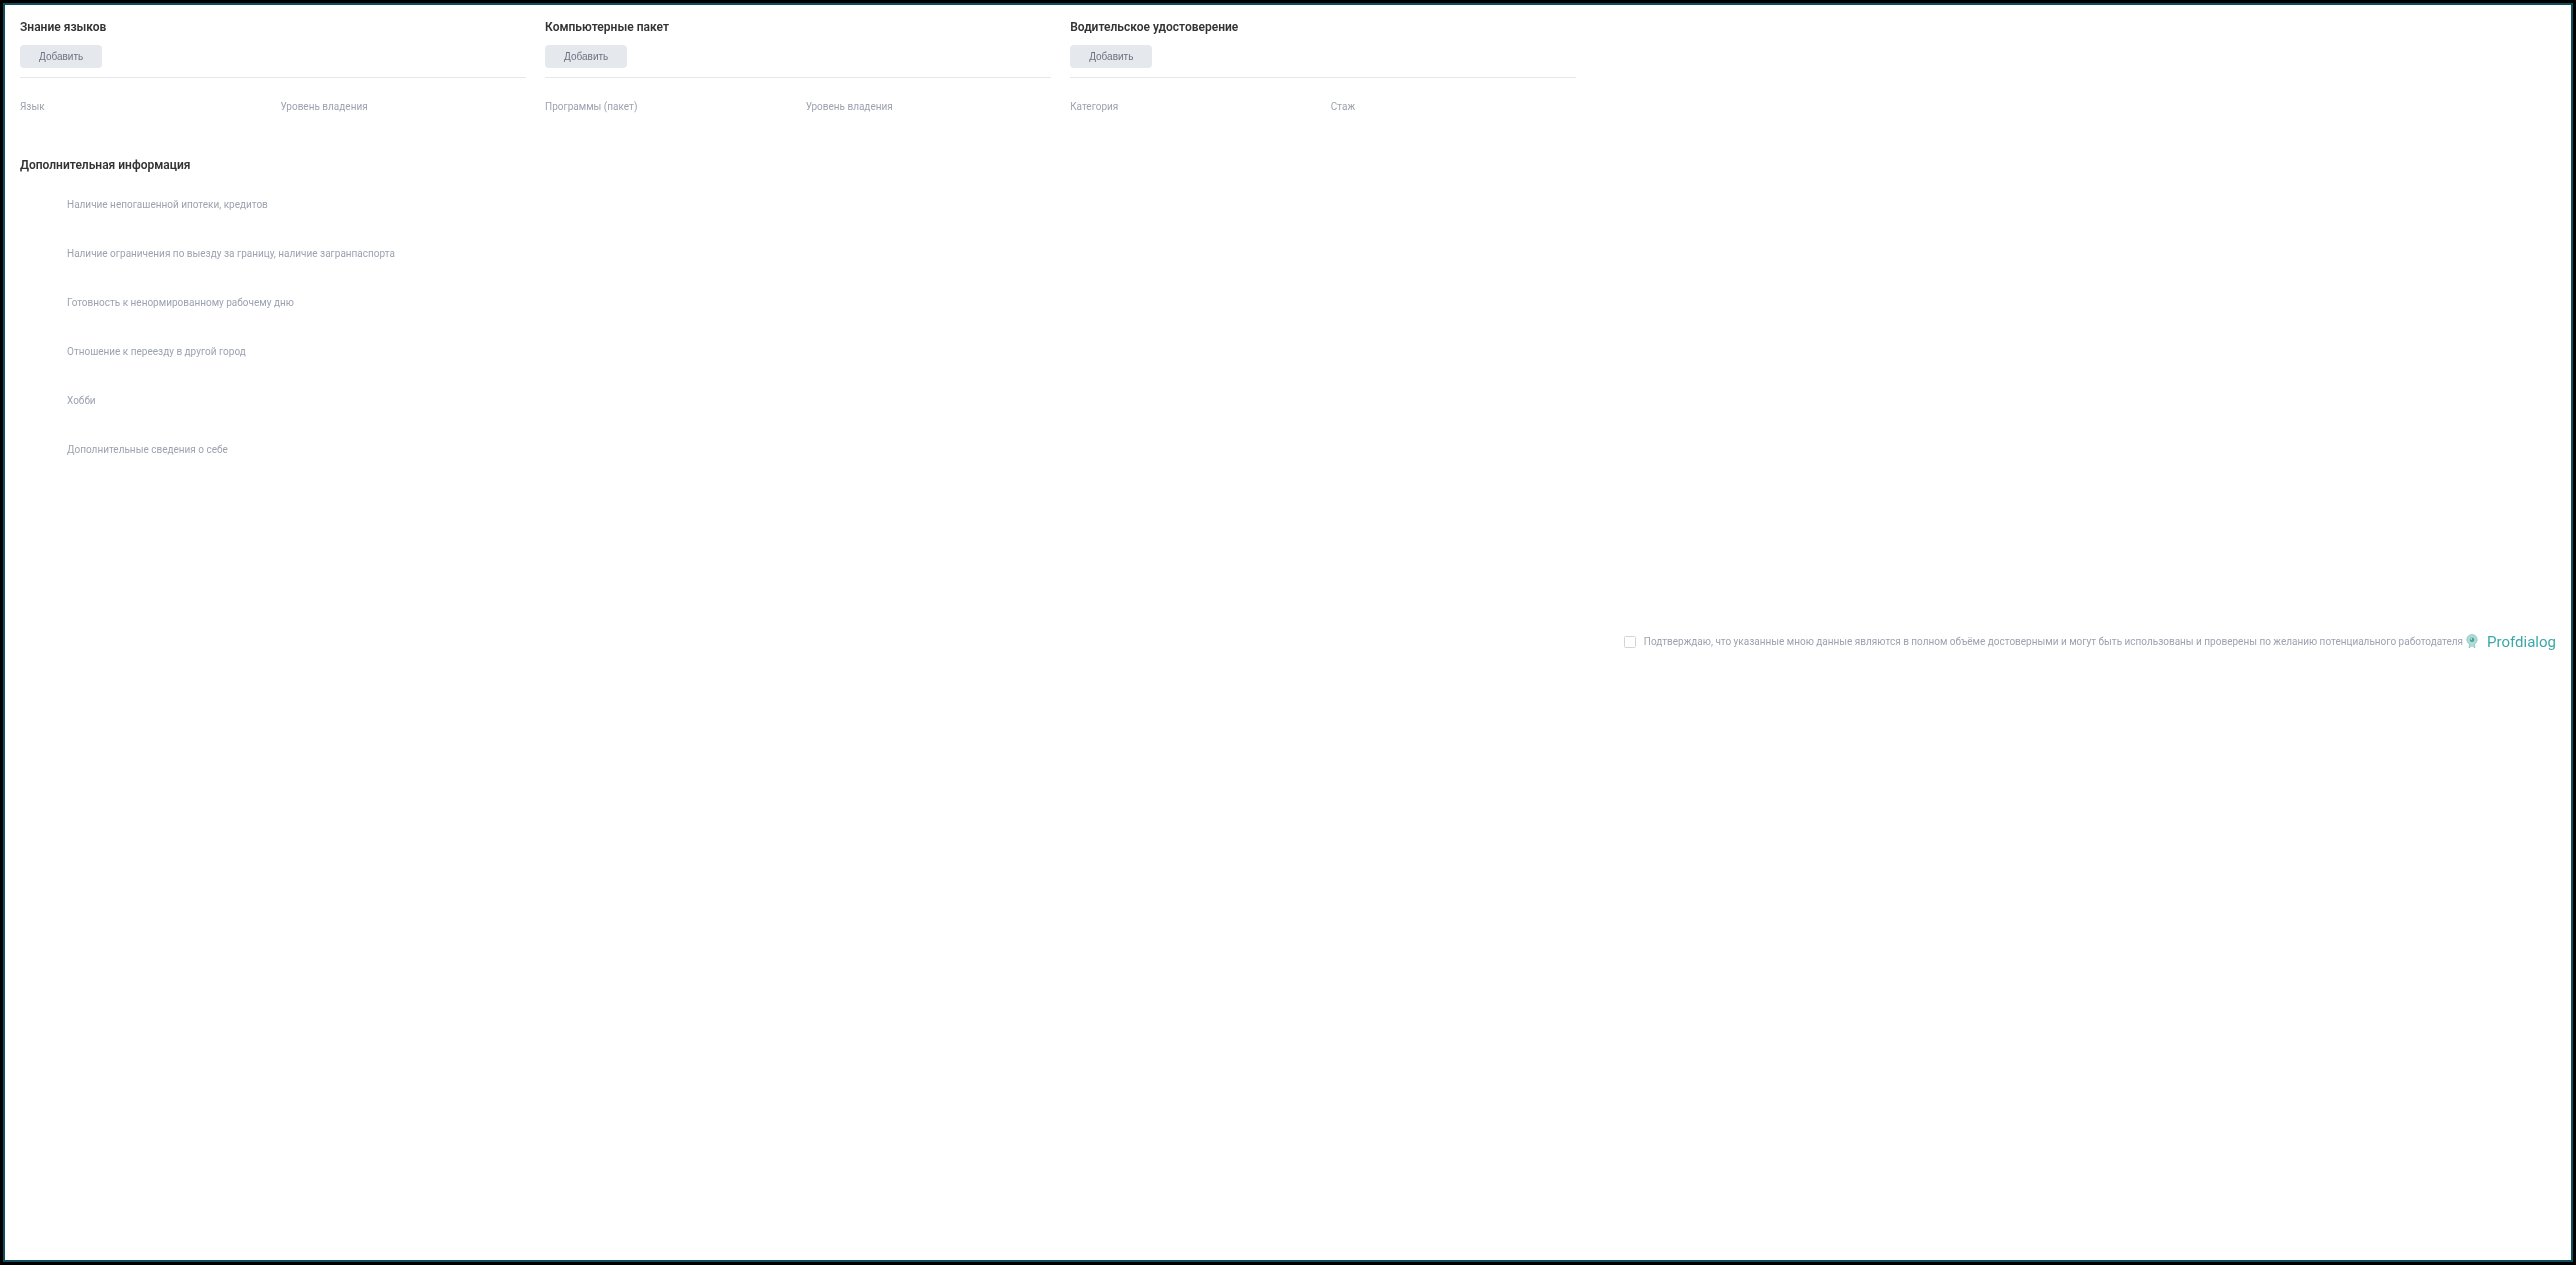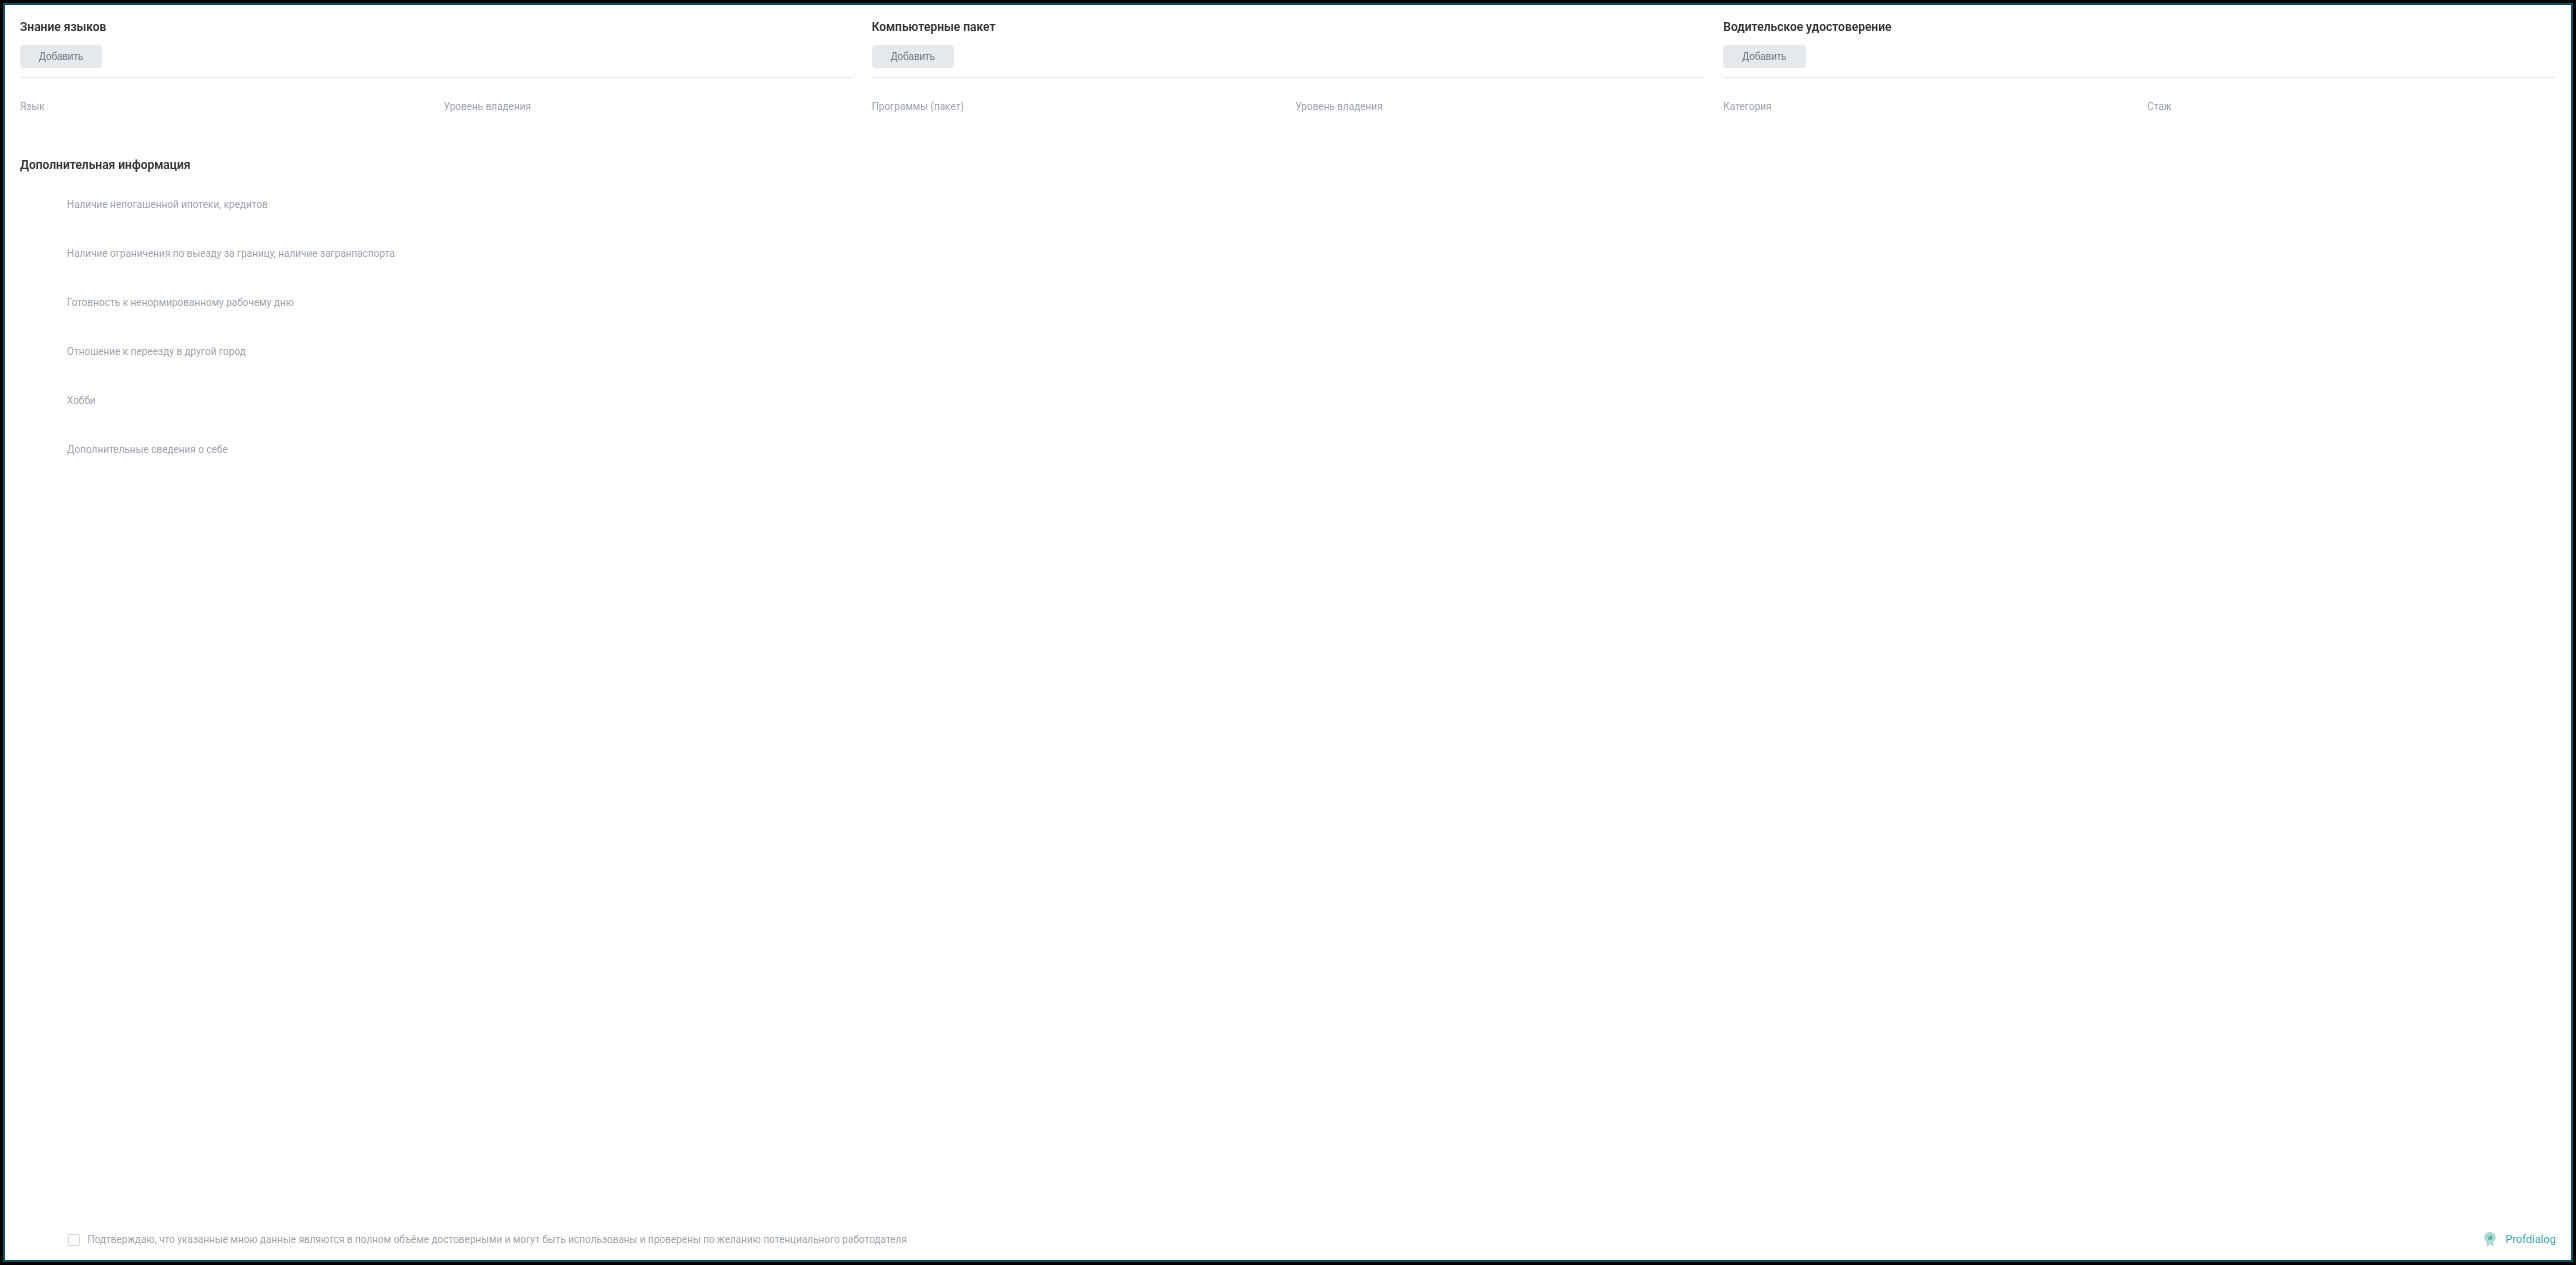--- a/index.html
+++ b/index.html
@@ -12,21 +12,21 @@
       background: #000;
       padding: 3px;
     }
     .window {
       background: #fff;
       border: 2.3px solid #0d4f5c;
       min-height: calc(100vh - 6px);
       padding: 15px 15px 11.4px 15px;
       position: relative;
       display: flex;
-      flex-direction: column;
+      flex-direction: row;
     }
     .content {
       flex: 1;
     }
     .skills-row {
       display: flex;
       gap: 19px;
       margin-bottom: 46px;
     }
     .skills-column {
@@ -103,21 +103,21 @@
     .logo {
       display: flex;
       align-items: center;
       gap: 6px;
     }
     .logo-icon {
       width: 18px;
       height: 18px;
     }
     .logo-text {
-      font-size: 11px;
+      font-size: 15px;
       color: #3aa8a8;
       font-weight: 400;
     }
   </style>
 </head>
 <body>
 
 <div class="window">
   <div class="content">
 

